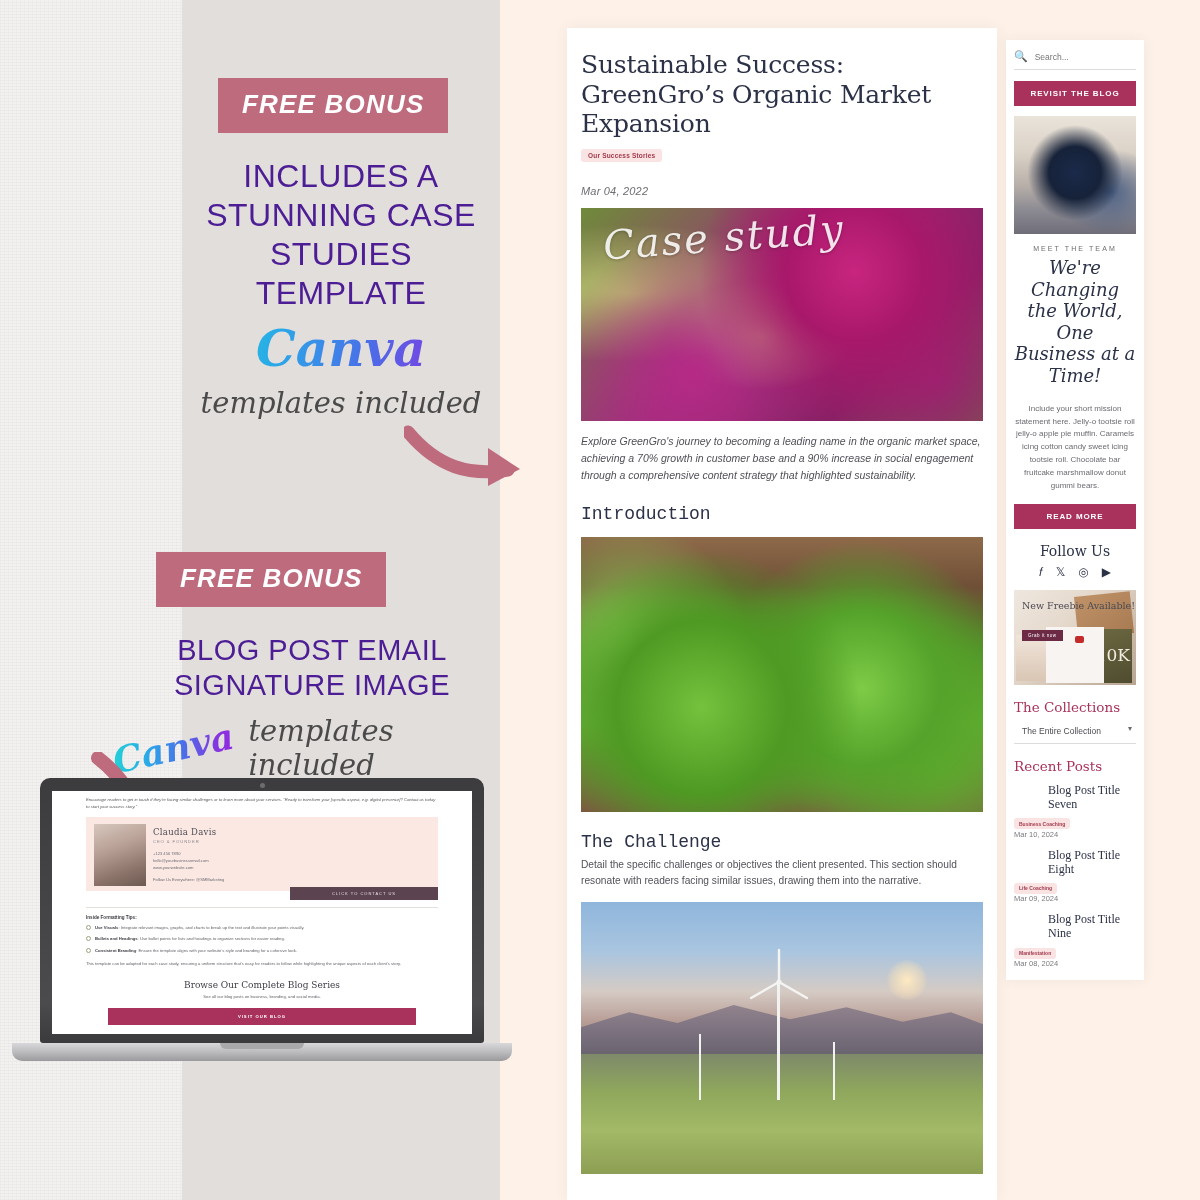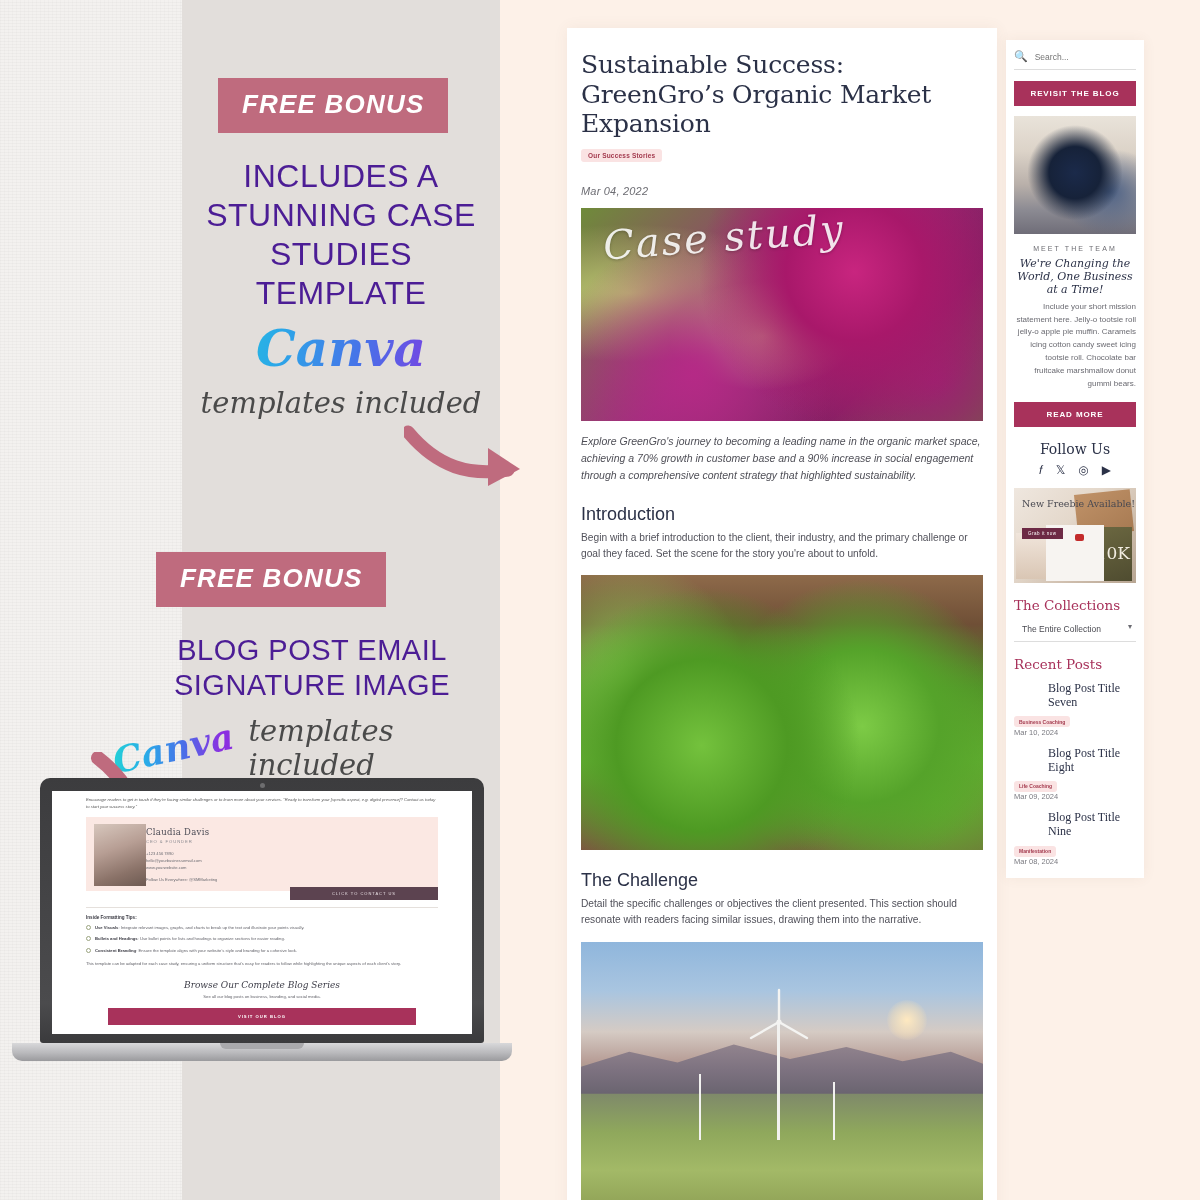--- a/index.html
+++ b/index.html
@@ -96,21 +96,21 @@
     background: linear-gradient(180deg,#d8d8da 0%, #b9b9bc 55%, #9a9a9d 100%);
     border-radius: 0 0 10px 10px;
     position: relative;
   }
   .laptop-notch { position:absolute; left:50%; margin-left:-42px; top:0; width:84px; height:6px; background:#a9a9ac; border-radius:0 0 6px 6px; }
 
   
   .sig { background: #ffffff; padding: 6px 34px 0 34px; height: 100%; }
   .sig .lead { font-size: 4.2px; color: #555; line-height: 1.55; font-style: italic; }
   .sig .card {
-    background: #fbe8e3; margin-top: 7px; padding: 7px 8px 5px; display: flex; position: relative;
+    background: #fbe8e3; margin-top: 7px; padding: 7px 8px 5px; display: flex; gap: 7px; position: relative;
   }
   .sig .photo {
     width: 52px; height: 62px;
     background: linear-gradient(160deg,#d7c7bd 0%, #b79e94 40%, #8a7268 75%, #6d5a52 100%);
     flex: 0 0 auto;
   }
   .sig .who { padding-top: 3px; }
   .sig .name { font-family:"DejaVu Serif", serif; font-size: 8.5px; color:#4b4b55; letter-spacing:.3px; }
   .sig .role { font-size: 4.2px; color:#8a8a90; letter-spacing: .9px; margin-top:2px; }
   .sig .meta { font-size: 4.1px; color:#6c6c72; line-height:1.65; margin-top: 7px; }
@@ -118,21 +118,21 @@
   .sig .contact-btn {
     position: absolute; right: 0; bottom: -9px; background:#5c4350; color:#e8dfe3;
     font-size: 4px; letter-spacing: 1px; padding: 4px 0; width: 148px; text-align:center;
   }
   .sig .hr { border-top: 1px solid #e5e0dc; margin: 16px 0 7px; }
   .sig .tips-t { font-size: 4.6px; font-weight: bold; color:#3b3b44; }
   .sig .tip { display:flex; gap:4px; margin-top: 5px; font-size: 4.2px; color:#63636a; line-height:1.5; }
   .sig .tip .chk { flex:0 0 auto; width:5px; height:5px; border:.6px solid #9aa37f; border-radius:50%; }
   .sig .tip b { color:#3b3b44; }
   .sig .closing { font-size: 4.2px; color:#63636a; line-height:1.55; margin-top:7px; }
-  .sig .browse { font-family:"DejaVu Serif", serif; font-style:italic; font-size: 9px; color:#3d3d48; text-align:center; margin-top: 13px; }
+  .sig .browse { font-family:"DejaVu Serif", serif; font-size: 9px; color:#3d3d48; text-align:center; margin-top: 13px; }
   .sig .browse-sub { font-size: 4.2px; color:#63636a; text-align:center; margin-top: 4px; }
   .sig .visit-btn { background:#a8325b; color:#fff; font-size:4.2px; letter-spacing:1px; text-align:center; padding:6px 0; margin: 9px 22px 0; font-weight:bold; }
 
   
   .blog-card {
     position: absolute; left: 567px; top: 28px; width: 430px; background: #fff;
     padding: 22px 14px 0; z-index: 4; min-height: 1172px;
     box-shadow: 0 0 14px rgba(120,90,70,0.07);
   }
   .blog-title {
@@ -157,21 +157,21 @@
   }
   .hero .script {
     position: absolute; left: 22px; top: 6px;
     font-family: "DejaVu Serif", serif; font-style: italic;
     font-size: 40px; color: rgba(255,255,255,.88); letter-spacing: 2px;
     transform: rotate(-4deg); text-shadow: 0 1px 3px rgba(0,0,0,.25);
   }
 
   .excerpt { font-size: 10.5px; font-style: italic; color: #4f4f57; line-height: 1.62; margin-top: 12px; }
   .sec-h {
-    font-family:Liberation Sans, sans-serif; font-size: 18px; color:#2b3147; font-weight:400;
+    font-family:Liberation Mono, monospace; font-size: 18px; color:#2b3147; font-weight:400;
     margin-top: 20px;
   }
   .sec-p { font-size: 10.2px; color: #51515a; line-height: 1.6; margin-top: 5px; }
 
   .img-lettuce {
     margin-top: 13px; height: 275px;
     background:
       radial-gradient(circle at 30% 62%, #74c23d 0%, #4e9a23 26%, transparent 48%),
       radial-gradient(circle at 70% 55%, #7dcb46 0%, #55a32a 24%, transparent 46%),
       radial-gradient(circle at 12% 38%, #8ed357 0%, transparent 30%),
@@ -211,24 +211,24 @@
   }
   .team-photo {
     margin-top: 10px; height: 118px;
     background:
       radial-gradient(circle at 50% 48%, #1b2a4a 0%, #162239 30%, transparent 55%),
       radial-gradient(ellipse at 78% 64%, #4a5f84 0%, transparent 40%),
       linear-gradient(180deg,#e9e3da 0%, #dcd3c8 30%, #b9b0aa 58%, #8b8a92 80%, #6f6d78 100%);
   }
   .eyebrow { font-size: 7px; letter-spacing: 2.1px; color: #6c6c72; text-align: center; margin-top: 11px; }
   .side-h {
-    font-family:"DejaVu Serif", serif; font-style: italic; font-size: 11px; color: #2b3147;
+    font-family:"DejaVu Serif", serif; font-style: italic; font-size: 18px; color: #2b3147;
     text-align: center; line-height: 1.2; margin-top: 5px;
   }
-  .side-p { font-size: 8px; color: #6b6b72; text-align: right; line-height: 1.62; margin-top: 4px; }
+  .side-p { font-size: 8px; color: #6b6b72; text-align: center; line-height: 1.62; margin-top: 16px; }
   .follow-h { font-family:"DejaVu Serif", serif; font-size: 14px; color:#2b3147; text-align:center; margin-top: 14px; }
   .social-row { display:flex; justify-content:center; gap: 13px; margin-top: 7px; color:#2b3147; }
   .social-row span { font-size: 12px; line-height: 1; }
   .freebie {
     margin-top: 12px; height: 95px; position: relative; overflow:hidden;
     background: linear-gradient(135deg,#efe7df 0%, #e4d8cb 40%, #cdbcab 70%, #b8a693 100%);
   }
   .freebie .f-t { position:absolute; left: 8px; top: 10px; font-family:"DejaVu Serif", serif; font-size: 9.5px; color:#4a4a52; line-height:1.2; }
   .freebie .f-b { position:absolute; left: 8px; top: 40px; background:#6d2a45; color:#fff; font-size:4.5px; padding: 3px 6px; letter-spacing:.5px; }
   .freebie .c-tan { position:absolute; right: 4px; top: 4px; width: 56px; height: 42px; background: linear-gradient(150deg,#c09268,#a77a52); transform: rotate(-6deg); }
@@ -338,21 +338,20 @@
   <span class="cat-badge">Our Success Stories</span>
   <div class="post-date">Mar 04, 2022</div>
 
   <div class="hero">
     <span class="script">Case study</span>
   </div>
 
   <p class="excerpt">Explore GreenGro's journey to becoming a leading name in the organic market space, achieving a 70% growth in customer base and a 90% increase in social engagement through a comprehensive content strategy that highlighted sustainability.</p>
 
   <h2 class="sec-h">Introduction</h2>
-  <p class="sec-p">Begin with a brief introduction to the client, their industry, and the primary challenge or goal they faced. Set the scene for the story you're about to unfold.</p>
 
   <div class="img-lettuce"></div>
 
   <h2 class="sec-h">The Challenge</h2>
   <p class="sec-p">Detail the specific challenges or objectives the client presented. This section should resonate with readers facing similar issues, drawing them into the narrative.</p>
 
   <div class="img-wind">
     <span class="sun"></span>
     <span class="mtn"></span>
     <span class="turbine t1"></span>

